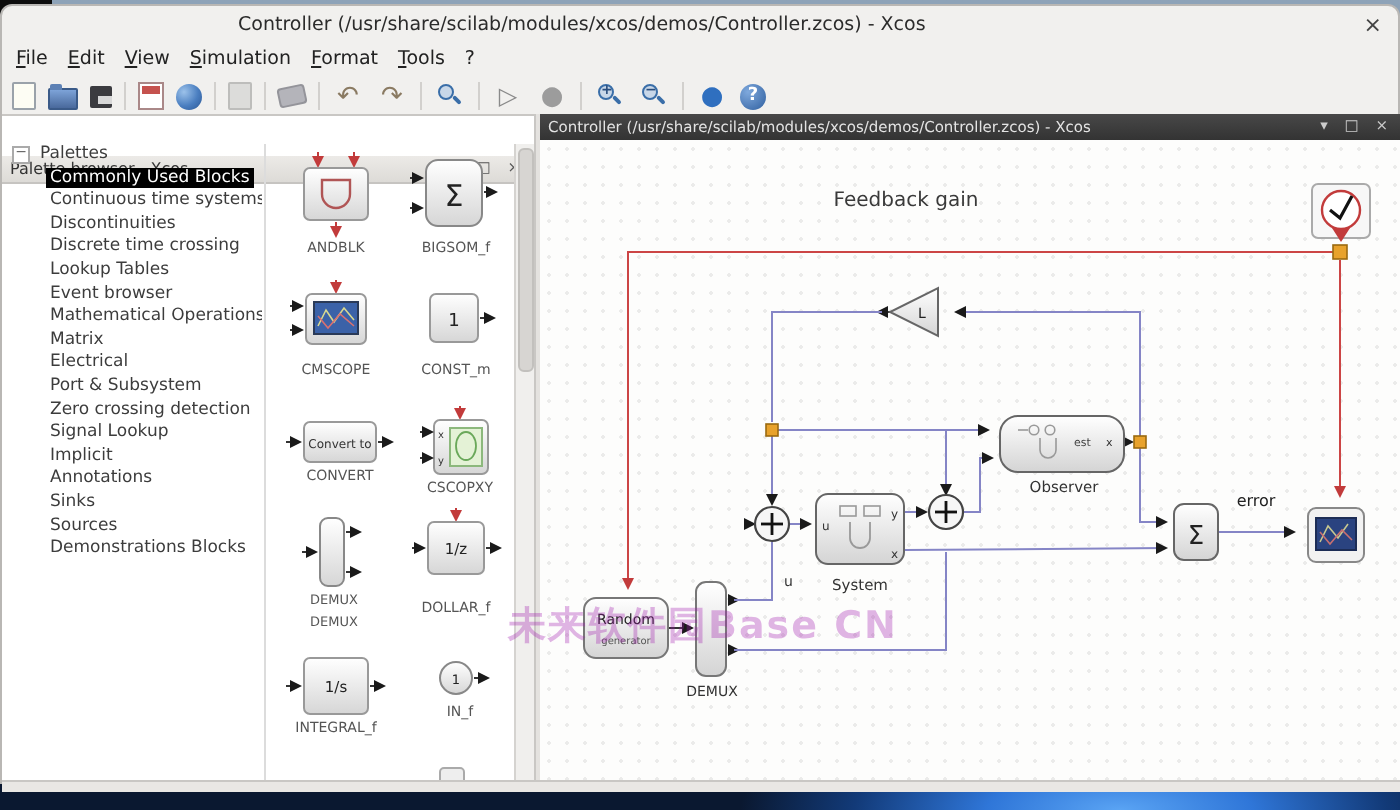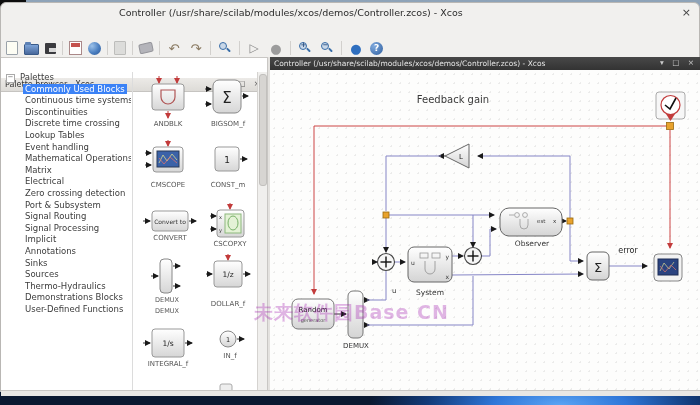--- a/index.html
+++ b/index.html
@@ -48,21 +48,21 @@
   #left-panel{position:absolute;left:0;top:54px;width:266px;height:333px;background:#fff;border-top:1px solid #c9c7c4;}
   #left-header{position:absolute;left:0;top:0;width:266px;height:13px;background:linear-gradient(#eceae7,#dddbd7);
     border-bottom:1px solid #c6c4c1;font-size:8px;color:#333;margin-top:20px;}
   #left-header .ph-title{position:absolute;left:4px;top:2px;}
   .win-btns{position:absolute;right:4px;top:1px;letter-spacing:3px;font-size:7.5px;color:#555;}
   #tree{position:absolute;left:0;top:14px;width:130px;height:318px;font-size:8.5px;color:#3c3c3c;overflow:hidden;}
   .tree-row{height:11.6px;line-height:11.6px;white-space:nowrap;padding-left:22px;}
   .tree-root{padding-left:5px;}
   .tree-exp{display:inline-block;width:7px;height:7px;border:1px solid #aaa;line-height:5px;font-size:7px;text-align:center;color:#666;background:#fff;margin-right:3px;vertical-align:1px;}
   .tree-label{padding:0 2px;}
-  .tree-row.selected .tree-label{background:#3b82f6;color:#fff;}
+  .tree-row.selected .tree-label{background:#000000;color:#fff;}
   #tree-divider{position:absolute;left:131px;top:14px;width:1px;height:318px;background:#dcdcdc;}
   #palette-scroll{position:absolute;right:0;top:14px;width:9px;height:319px;background:#f0efed;border-left:1px solid #d5d3d0;}
   #palette-scroll .thumb{position:absolute;left:1px;top:2px;width:6px;height:110px;background:#d7d5d2;border:1px solid #c2c0bd;border-radius:3px;}
   #palette-svg{position:absolute;left:132px;top:14px;}
   #splitter{position:absolute;left:266px;top:54px;width:3px;height:333px;background:#e4e2df;border-left:1px solid #c9c7c4;}
   
   #inner{position:absolute;left:269px;top:54px;width:431px;height:333px;}
   #inner-titlebar{position:absolute;left:0;top:0;width:431px;height:13px;background:linear-gradient(#484848,#333);
     font-size:7.5px;color:#e4e4e4;}
   #inner-titlebar .it{position:absolute;left:4px;top:2px;white-space:nowrap;}
@@ -81,20 +81,23 @@
 <div id="desktop">
   <div id="wallpaper"></div>
   <div id="corner-shadow"></div>
 
   <div id="app">
     <div id="titlebar">
       <div id="title">Controller (/usr/share/scilab/modules/xcos/demos/Controller.zcos) - Xcos</div>
       <div id="close-btn">×</div>
     </div>
 
+    <div id="menubar">
+      
+    <span class="menu-item">File</span><span class="menu-item">Edit</span><span class="menu-item">View</span><span class="menu-item">Simulation</span><span class="menu-item">Format</span><span class="menu-item">Tools</span><span class="menu-item">?</span></div>
 
     <div id="toolbar">
 
     <span class="tbi icon-new">
           <span class="g"></span>
         </span>
         <span class="tbi icon-open">
           <span class="g"></span>
         </span>
         <span class="tbi icon-save">
@@ -156,35 +159,32 @@
       </div>
       <div id="tree">
         <div class="tree-row tree-root"><span class="tree-exp">−</span><span class="tree-label">Palettes</span></div>
         <div id="tree-items">
 
         <div class="tree-row selected"><span class="tree-label">Commonly Used Blocks</span></div>
             <div class="tree-row"><span class="tree-label">Continuous time systems</span></div>
             <div class="tree-row"><span class="tree-label">Discontinuities</span></div>
             <div class="tree-row"><span class="tree-label">Discrete time crossing</span></div>
             <div class="tree-row"><span class="tree-label">Lookup Tables</span></div>
-            <div class="tree-row"><span class="tree-label">Event handling</span></div>
+            <div class="tree-row"><span class="tree-label">Event browser</span></div>
             <div class="tree-row"><span class="tree-label">Mathematical Operations</span></div>
             <div class="tree-row"><span class="tree-label">Matrix</span></div>
             <div class="tree-row"><span class="tree-label">Electrical</span></div>
+            <div class="tree-row"><span class="tree-label">Port &amp; Subsystem</span></div>
             <div class="tree-row"><span class="tree-label">Zero crossing detection</span></div>
-            <div class="tree-row"><span class="tree-label">Port &amp; Subsystem</span></div>
-            <div class="tree-row"><span class="tree-label">Signal Routing</span></div>
-            <div class="tree-row"><span class="tree-label">Signal Processing</span></div>
+            <div class="tree-row"><span class="tree-label">Signal Lookup</span></div>
             <div class="tree-row"><span class="tree-label">Implicit</span></div>
             <div class="tree-row"><span class="tree-label">Annotations</span></div>
             <div class="tree-row"><span class="tree-label">Sinks</span></div>
             <div class="tree-row"><span class="tree-label">Sources</span></div>
-            <div class="tree-row"><span class="tree-label">Thermo-Hydraulics</span></div>
             <div class="tree-row"><span class="tree-label">Demonstrations Blocks</span></div>
-            <div class="tree-row"><span class="tree-label">User-Defined Functions</span></div>
           </div>
       </div>
       <div id="tree-divider"></div>
 
       <svg id="palette-svg" width="125" height="319" viewBox="132 67 125 319">
         <defs>
           <linearGradient id="bg1" x1="0" y1="0" x2="0" y2="1">
             <stop offset="0" stop-color="#ffffff"></stop>
               <stop offset="1" stop-color="#d6d6d6"></stop>
           </linearGradient>

